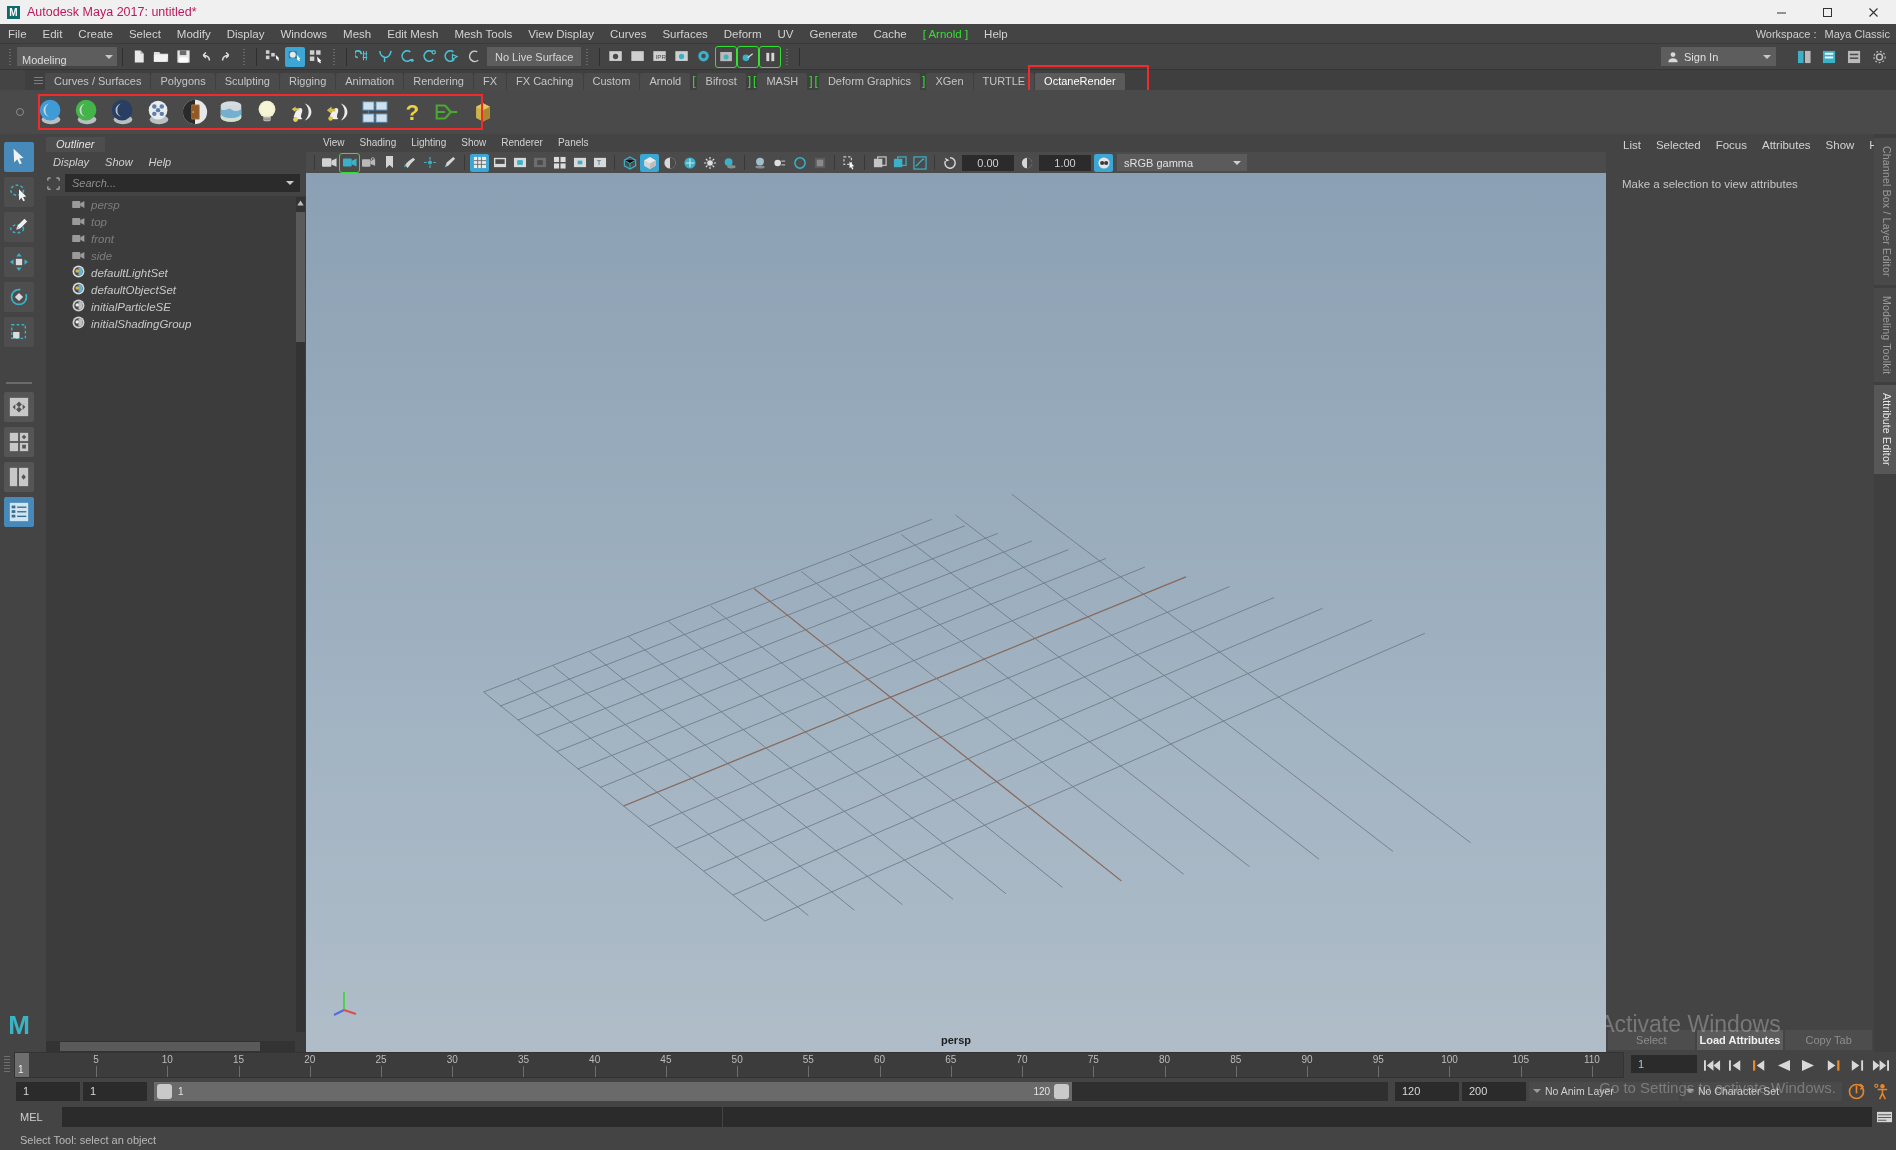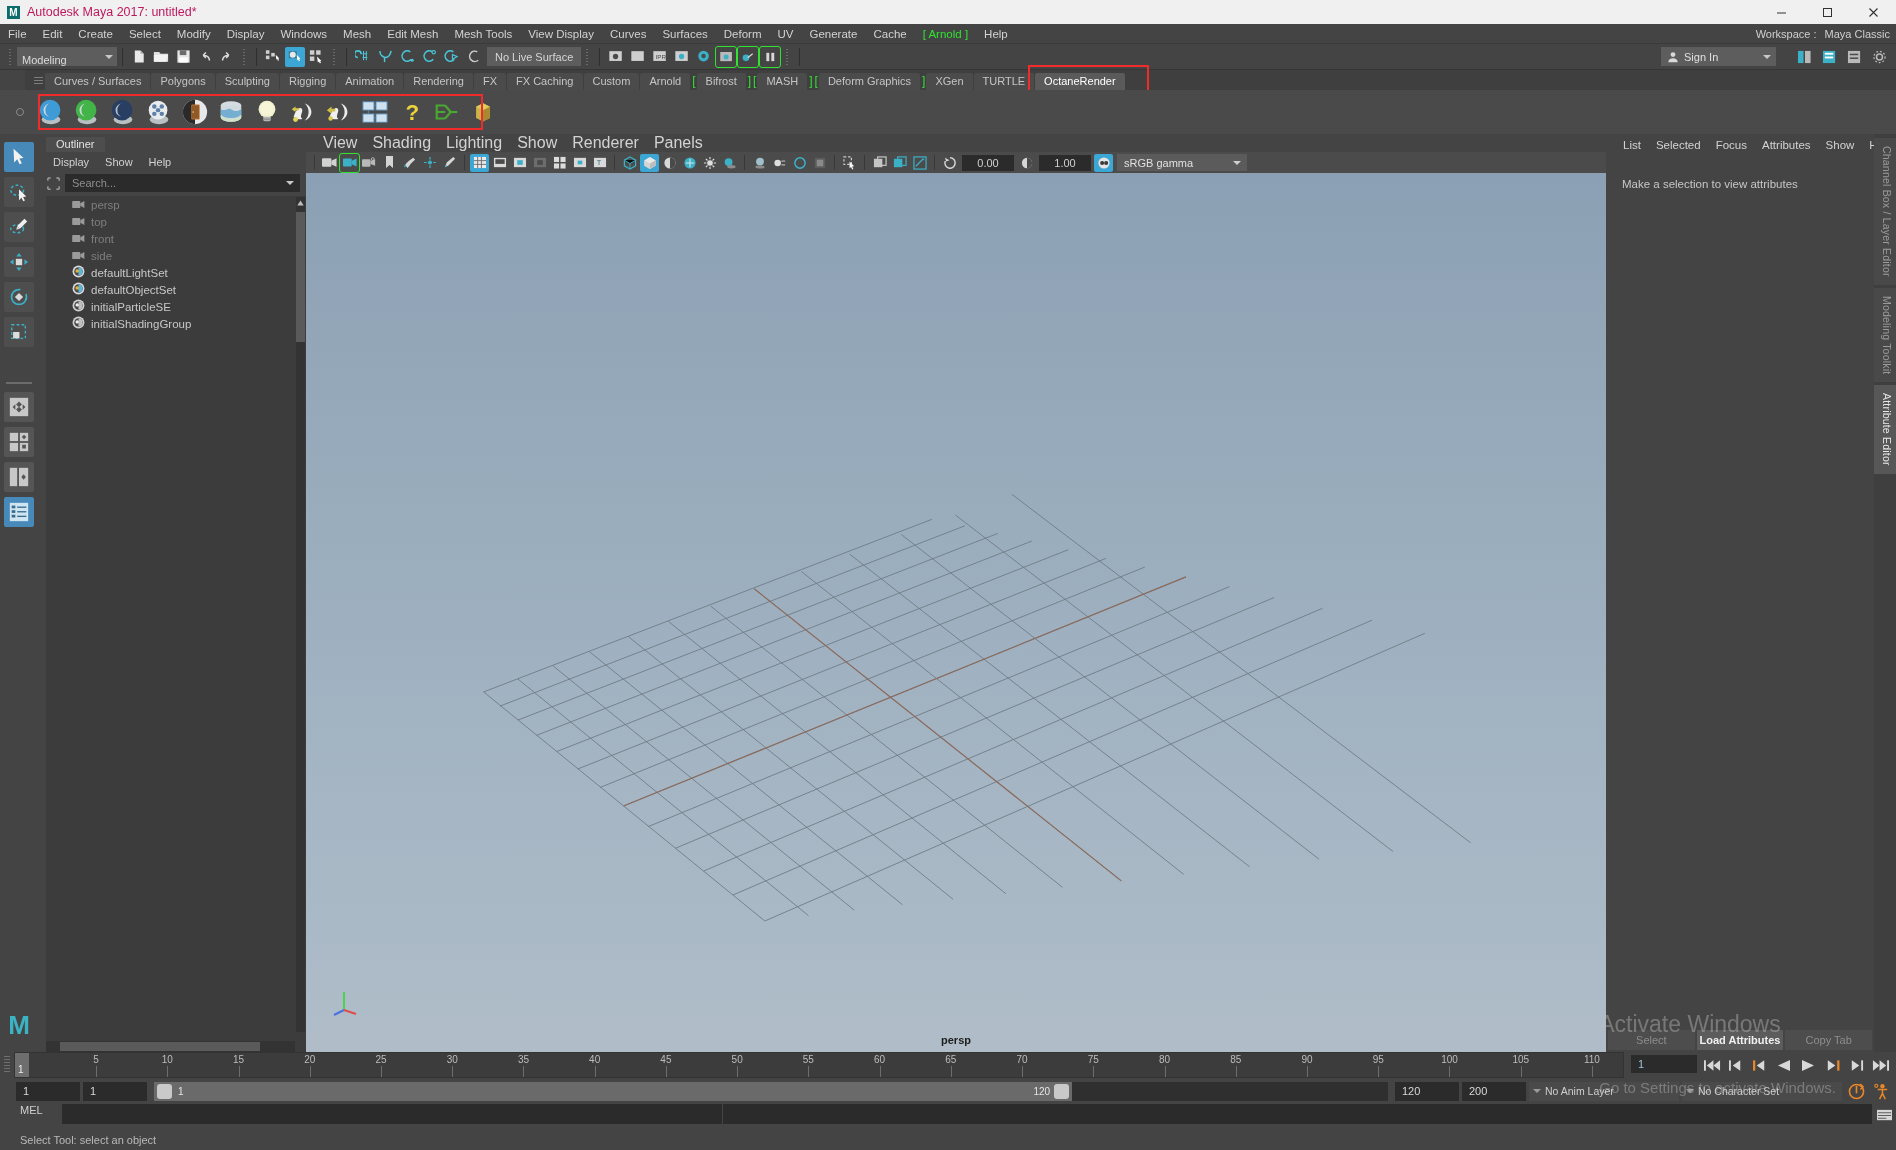--- a/index.html
+++ b/index.html
@@ -82,21 +82,21 @@
   .tool{width:30px;height:30px;margin-bottom:5px;display:flex;align-items:center;justify-content:center;border-radius:2px;background:#4e4e4e;}
   .tool.sel{background:#4789b8;}
   .tool-gap{height:26px;}
   .tool-div{width:26px;height:2px;background:#6b6b6b;margin:4px 0 8px 0;}
   .tool.layout{background:#555;}
   .tool.layout.sel{background:#4789b8;}
   .maya-logo{margin-top:auto;margin-bottom:12px;width:30px;height:30px;display:flex;align-items:center;justify-content:center;
      color:#3bb3c3;font-size:26px;font-weight:bold;}
 
   
-  .outliner{width:268px;background:#444;display:flex;flex-direction:column;flex:0 0 268px;position:relative;}
+  .outliner{width:268px;background:#444;display:flex;flex-direction:column;flex:0 0 268px;position:relative;font-style:italic;}
   .panel-tab{height:18px;display:flex;align-items:flex-end;padding-left:8px;}
   .panel-tab .pt{background:#4d4d4d;color:#e2e2e2;font-size:11px;padding:1px 10px 2px 10px;}
   .ol-menu{height:20px;display:flex;align-items:center;gap:2px;padding-left:8px;background:#444;}
   .ol-menu .mi{padding:0 7px;font-size:11px;color:#d2d2d2;line-height:18px;}
   .ol-search{height:22px;display:flex;align-items:center;padding:0 6px 0 8px;gap:4px;}
   .ol-srch-icon{width:15px;height:15px;position:relative;flex:0 0 15px;}
   .ol-input{flex:1;height:18px;background:#2b2b2b;border:1px solid #2b2b2b;color:#8e8e8e;font-size:11px;
       display:flex;align-items:center;padding-left:6px;position:relative;}
   .ol-input .caret{position:absolute;right:5px;border-left:4px solid transparent;border-right:4px solid transparent;border-top:4px solid #c8c8c8;}
   .ol-list{flex:1;background:#3c3c3c;margin:2px 0 0 8px;position:relative;overflow:hidden;}
@@ -104,21 +104,21 @@
   .ol-item.dim{color:#7e7e7e;}
   .ol-scroll{position:absolute;right:1px;top:1px;width:9px;bottom:20px;background:#333;}
   .ol-thumb{position:absolute;right:1px;top:16px;width:9px;height:130px;background:#5a5a5a;}
   .ol-arrow{position:absolute;right:1px;width:9px;height:9px;}
   .ol-hbar{position:absolute;left:0;bottom:0;height:11px;right:11px;background:#333;}
   .ol-hthumb{position:absolute;left:14px;bottom:1px;height:9px;width:200px;background:#5a5a5a;}
 
   
   .vp-col{flex:1 1 auto;display:flex;flex-direction:column;min-width:0;background:#444;}
   .vp-menu{height:20px;display:flex;align-items:center;gap:1px;padding-left:10px;background:#444;}
-  .vp-menu .mi{padding:0 7px;font-size:16px;color:#d2d2d2;line-height:18px;}
+  .vp-menu .mi{padding:0 7px;font-size:10px;color:#d2d2d2;line-height:18px;}
   .vp-tools{height:22px;background:#4b4b4b;display:flex;align-items:center;padding-left:4px;gap:1px;}
   .vtb{width:19px;height:18px;display:flex;align-items:center;justify-content:center;border-radius:2px;}
   .vtb.on{background:#3ca6d4;}
   .vtb.framed{outline:1.5px solid #31e231;}
   .vsep{width:1px;height:15px;background:#383838;margin:0 4px;}
   .numfield{width:52px;height:16px;background:#2b2b2b;color:#cfcfcf;font-size:11px;
      display:flex;align-items:center;justify-content:center;margin:0 2px;}
   .gammasel{height:17px;flex:0 0 130px;background:#5b5b5b;color:#e0e0e0;font-size:11px;display:flex;
      align-items:center;padding-left:7px;position:relative;margin-left:3px;}
   .gammasel .caret{position:absolute;right:6px;border-left:4px solid transparent;border-right:4px solid transparent;border-top:4px solid #cfcfcf;}
@@ -166,21 +166,21 @@
   .range-fill{position:absolute;left:0;top:0;bottom:0;background:#6a6a6a;display:flex;align-items:center;justify-content:space-between;}
   .range-fill .lo{font-size:10px;color:#e5e5e5;margin-left:24px;}
   .range-fill .hi{font-size:10px;color:#e5e5e5;margin-right:22px;}
   .range-handle{position:absolute;top:2px;width:15px;height:15px;background:#c9c9c9;border-radius:3px;}
   .anim-sel{height:19px;background:#4a4a4a;color:#cfcfcf;font-size:10.5px;display:flex;align-items:center;
       padding:0 6px 0 16px;position:relative;}
   .anim-sel .ca{position:absolute;left:4px;border-left:4px solid transparent;border-right:4px solid transparent;border-top:4px solid #9b9b9b;}
   .rbtn{width:22px;height:22px;display:flex;align-items:center;justify-content:center;}
 
   
-  .mel-row{height:26px;flex:0 0 26px;background:#444;display:flex;gap:0;padding-left:14px;}
+  .mel-row{height:26px;flex:0 0 26px;background:#444;display:flex;align-items:center;gap:0;padding-left:14px;}
   .mel-label{width:48px;font-size:11px;color:#cfcfcf;padding-left:6px;}
   .mel-in{width:660px;height:20px;background:#2b2b2b;}
   .mel-out{flex:1;height:20px;background:#2b2b2b;margin-left:1px;}
   .mel-icon{width:24px;height:22px;display:flex;align-items:center;justify-content:center;}
 
   .status-row{height:20px;flex:0 0 20px;background:#444;display:flex;align-items:center;padding-left:14px;}
   .status-txt{font-size:11px;color:#b9b9b9;padding-left:6px;}
 
   
   .watermark{position:absolute;right:60px;bottom:52px;text-align:left;pointer-events:none;}

